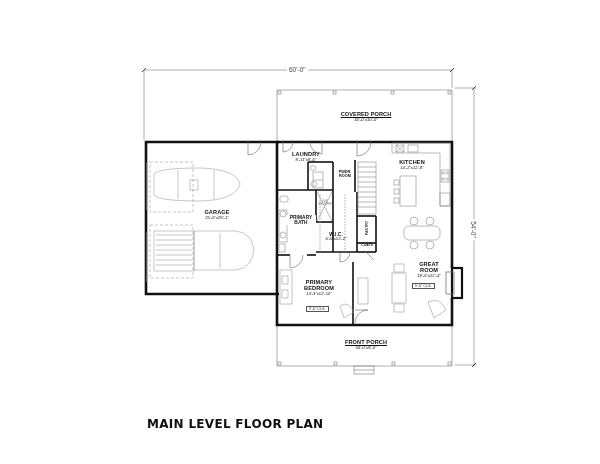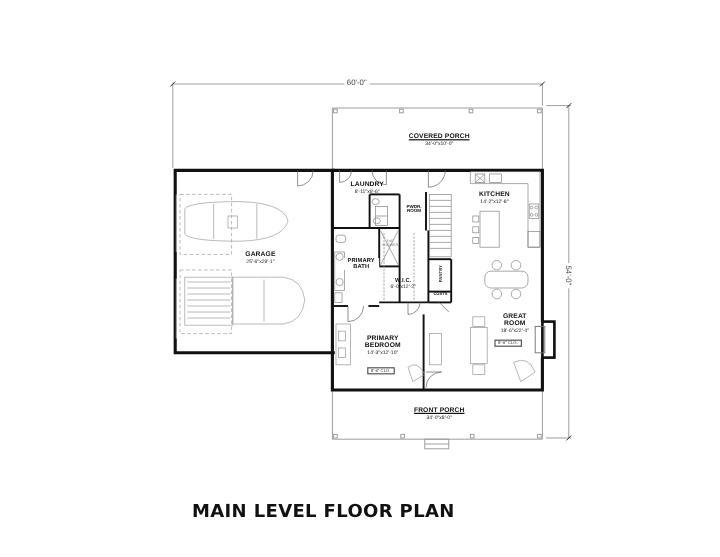--- a/index.html
+++ b/index.html
@@ -4,21 +4,21 @@
 <style>
   html,body{margin:0;padding:0;background:#ffffff;}
   body{width:600px;height:464px;position:relative;overflow:hidden;font-family:"Liberation Sans",sans-serif;}
   svg{position:absolute;left:0;top:0;}
   .lbl{position:absolute;text-align:center;font-family:"Liberation Sans",sans-serif;font-weight:bold;color:#111;line-height:1.05;}
   .room-name{font-size:5.6px;letter-spacing:0.1px;}
   .room-dim{font-size:4.2px;font-weight:normal;}
   .ul{text-decoration:underline;}
   .clg{position:absolute;font-size:3.6px;border:0.6px solid #555;padding:0 2px;background:#fff;color:#333;font-family:"Liberation Sans",sans-serif;}
   .dim-text{position:absolute;font-size:6.5px;color:#444;font-family:"Liberation Sans",sans-serif;background:#fff;padding:0 2px;}
-  .title{position:absolute;left:160px;top:417px;font-size:15px;font-weight:bold;letter-spacing:0.3px;color:#111;font-family:"DejaVu Sans",sans-serif;}
+  .title{position:absolute;left:147px;top:417px;font-size:12px;font-weight:bold;letter-spacing:0.3px;color:#111;font-family:"DejaVu Sans",sans-serif;}
   .vt{position:absolute;font-size:3.6px;color:#333;transform:rotate(-90deg);font-weight:bold;font-family:"Liberation Sans",sans-serif;}
 </style>
 </head>
 <body>
 
 <svg width="600" height="464" viewBox="0 0 600 464">
 
   <g stroke="#9a9a9a" stroke-width="0.8" fill="none">
     <line x1="144" y1="70" x2="452" y2="70"></line>
     <line x1="144" y1="70" x2="144" y2="140"></line>

